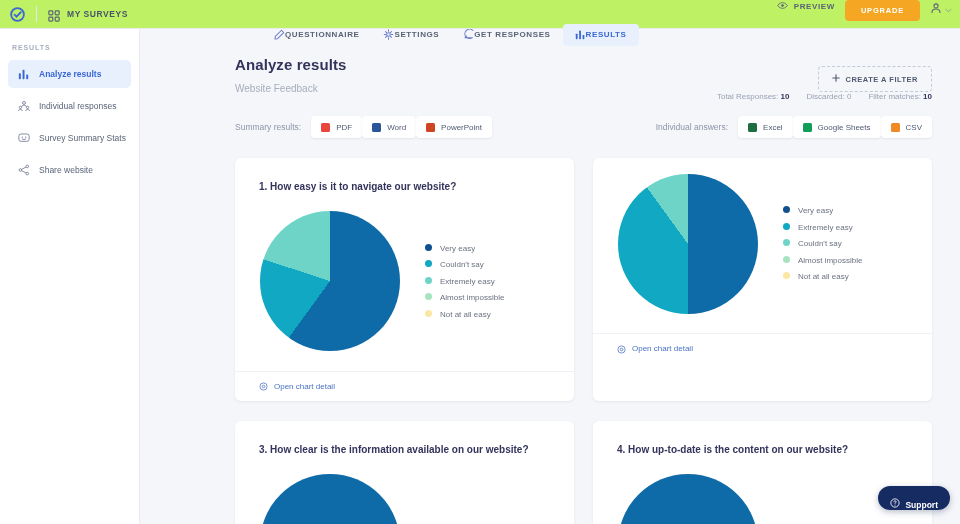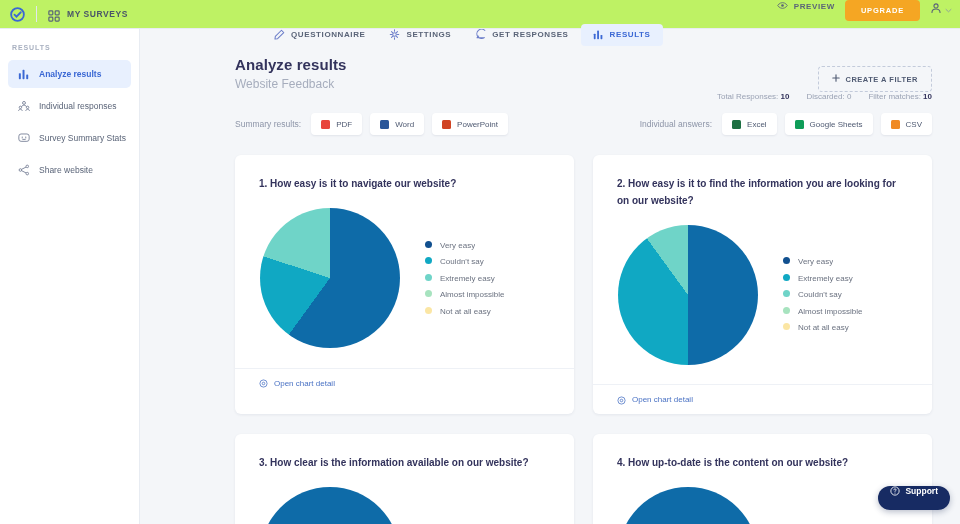--- a/index.html
+++ b/index.html
@@ -24,21 +24,21 @@
   .vdiv { width: 1px; height: 16px; background: #e2e7ef; margin: 0 11px; }
   .grid-icon { width: 12px; height: 12px; margin-right: 7px; }
   .my-surveys {
     font-size: 8.5px; letter-spacing: .55px; color: #4a5568; font-weight: 600;
   }
   .nav-center {
     position: absolute; left: 262px; top: 0; height: 29px;
     display: flex; align-items: center; gap: 0px;
   }
   .nav-item {
-    display: flex; align-items: center; gap: 6px;
+    display: flex; align-items: center; 
     height: 22px; padding: 0 12px; border-radius: 4px;
     font-size: 8px; letter-spacing: .6px; font-weight: 600; color: #5a6478;
     cursor: pointer;
     margin-top: 40px;
   }
   .nav-item.active { background: #e8f0fe; color: #3b68d4; }
   .nav-item svg { display:block; }
   .nav-right {
     position: absolute; right: 8px; top: 0; height: 29px;
     display: flex; align-items: flex-start; gap: 10px;
@@ -79,40 +79,40 @@
 
   
   .main {
     position: absolute; top: 29px; left: 140px;
     width: 820px; height: 495px;
     background: #f4f6f9;
     overflow: hidden;
   }
   .page-head { padding: 27px 28px 0 95px; position: relative; }
   .page-title { font-size: 15px; color: #33335c; font-weight: 700; letter-spacing: .1px; }
-  .page-sub { font-size: 12px; color: #a6adbd; margin-top: 4px; }
+  .page-sub { font-size: 10px; color: #a6adbd; margin-top: 10px; }
 
   .filter-btn {
     position: absolute; right: 28px; top: 37px;
     border: 1px dashed #c3cbdb; border-radius: 4px; background: transparent;
     color: #4f5a72; font-size: 7.5px; letter-spacing: .5px; font-weight: 600;
     padding: 7px 13px; display: flex; align-items: center; gap: 6px; cursor: pointer;
   }
   .counts {
     position: absolute; right: 28px; top: 63px;
     display: flex; gap: 17px; font-size: 8px; color: #9aa2b4;
   }
   .counts b { color: #33335c; font-weight: 700; margin-top: 40px; }
 
   .exportbar {
     position: relative; margin-top: 21px; padding: 0 28px 0 95px;
     display: flex; align-items: center; height: 24px;
   }
   .exp-label { font-size: 8.5px; color: #8d95a8; margin-right: 10px; }
-  .exp-group { display: flex; gap: 8px; }
+  .exp-group { display: flex; }
   .exp-btn {
     background: #fff; border: none; border-radius: 4px;
     box-shadow: 0 1px 2px rgba(40,55,90,.09);
     height: 22px; padding: 0 10px;
     display: flex; align-items: center; gap: 6px;
     font-size: 8px; color: #4f5a72; cursor: pointer;
   }
   .exp-right { position: absolute; right: 28px; display: flex; align-items: center; }
   .mini-ico { width: 9px; height: 9px; border-radius: 1.5px; display:block; }
 
@@ -141,21 +141,21 @@
     border-top: 1px solid #eef1f6; height: 30px;
     display: flex; align-items: center; gap: 6px; padding-left: 24px;
   }
   .foot-txt { font-size: 8px; color: #4a72c4; cursor: pointer; }
 
   
   .support {
     position: absolute; right: 10px; bottom: 14px;
     background: #172b63; color: #fff; border-radius: 14px;
     height: 24px; padding: 0 12px;
-    display: flex; align-items: flex-start; gap: 5px;
+    display: flex; align-items: flex-end; gap: 5px;
     font-size: 8.5px; font-weight: 600; cursor: pointer;
     box-shadow: 0 2px 6px rgba(20,35,80,.3); z-index: 30;
   }
 </style>
 </head>
 <body>
 
 <div class="topbar">
   <div class="logo-wrap">
     <span class="logo-mark">
@@ -388,21 +388,20 @@
        <span>
          <svg width="9" height="9" viewBox="0 0 14 14">
               <circle cx="7" cy="7" r="5.6" fill="none" stroke="#4a72c4" stroke-width="1.2"></circle>
               <circle cx="7" cy="7" r="2" fill="none" stroke="#4a72c4" stroke-width="1.2"></circle>
             </svg>
        </span>
        <span class="foot-txt">Open chart detail</span>
      </div>
       </div>
       <div class="card">
-        <div class="card-q">2. How easy is it to find the information you are looking for on our website?</div>
      <div class="chart-row">
        <div class="pie-holder">
          <div class="pie" style="background:conic-gradient(#0e6ba8 0% 50%,#10a8c3 50% 90%,#6fd4c8 90% 100%)"></div>
        </div>
        <div class="legend">
             <div class="lg-row">
        <span class="lg-dot" style="background:#11508f"></span>
        <span class="lg-txt">Very easy</span>
      </div>
             <div class="lg-row">

